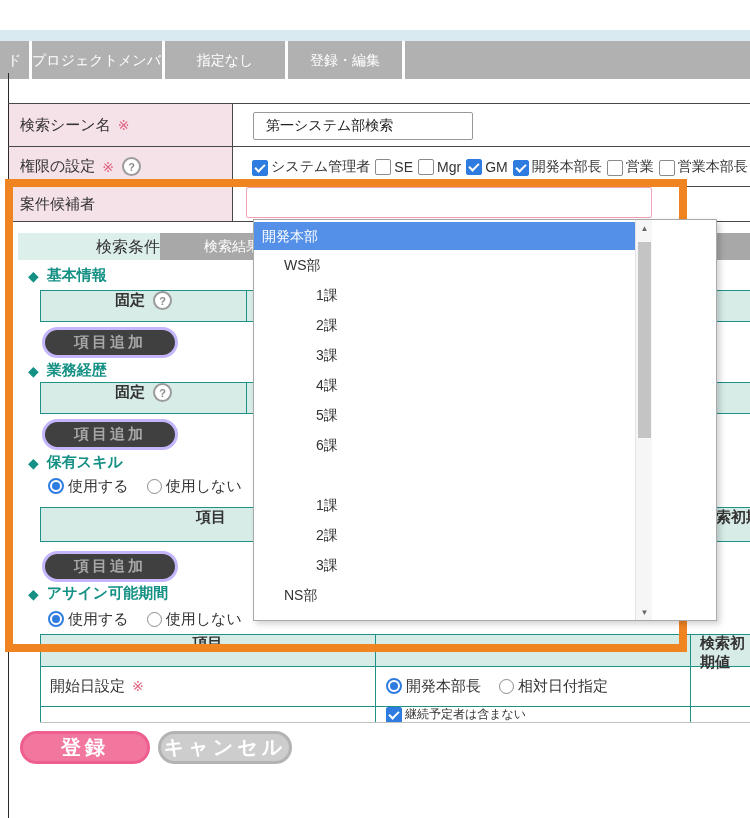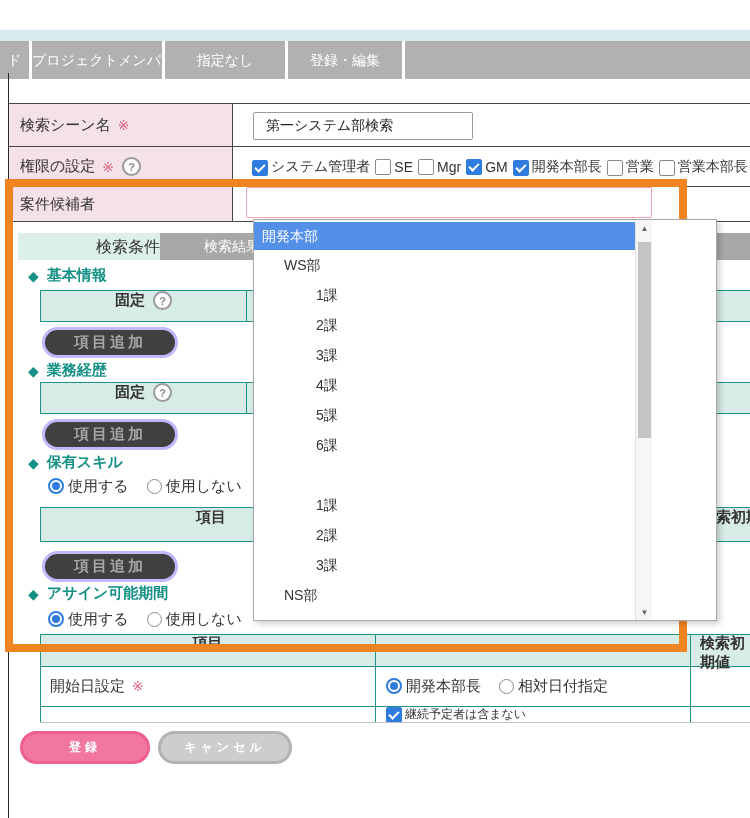--- a/index.html
+++ b/index.html
@@ -67,21 +67,21 @@
   .sbtrack{position:absolute;left:381px;top:0;width:17px;height:400px;background:#f6f6f6;
            border-left:1px solid #e3e3e3;box-sizing:border-box;}
   .sbbtn{position:absolute;left:0;width:17px;height:16px;color:#666;font-size:8px;
          display:flex;align-items:center;justify-content:center;}
   .sbthumb{position:absolute;left:2px;top:22px;width:13px;height:196px;background:#c4c4c4;}
   
   .thl{background:#1e9385;height:1px;}
   .tvl{background:#1e9385;width:1px;}
   .grayline{background:#c2c2c2;height:1px;}
   
-  .pill{border-radius:17px;color:#fff;font-weight:bold;font-size:12px;letter-spacing:4px;
+  .pill{border-radius:17px;color:#fff;font-weight:bold;font-size:20px;letter-spacing:4px;
         display:flex;align-items:center;justify-content:center;cursor:pointer;box-sizing:border-box;}
   .pill.submit{background:#f2779f;border:3px solid #ee5f90;}
   .pill.cancel{background:#cdcdcd;border:3px solid #b3b3b3;}
   .cliprow{overflow:hidden;}
 </style>
 </head>
 <body>
 
 <div id="page">
 

